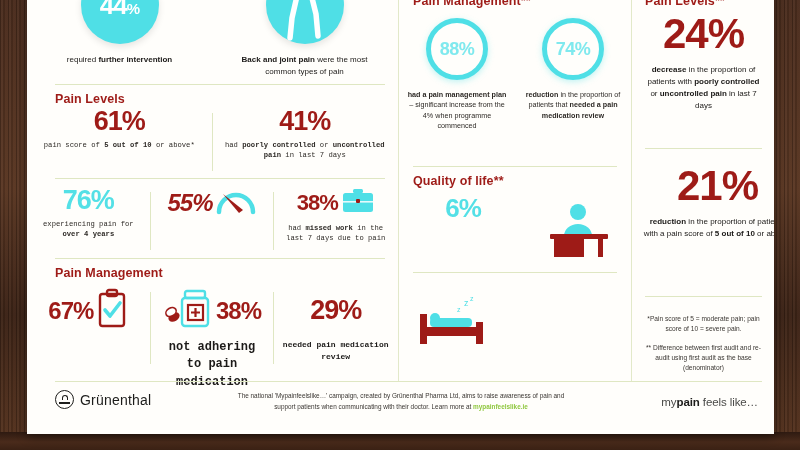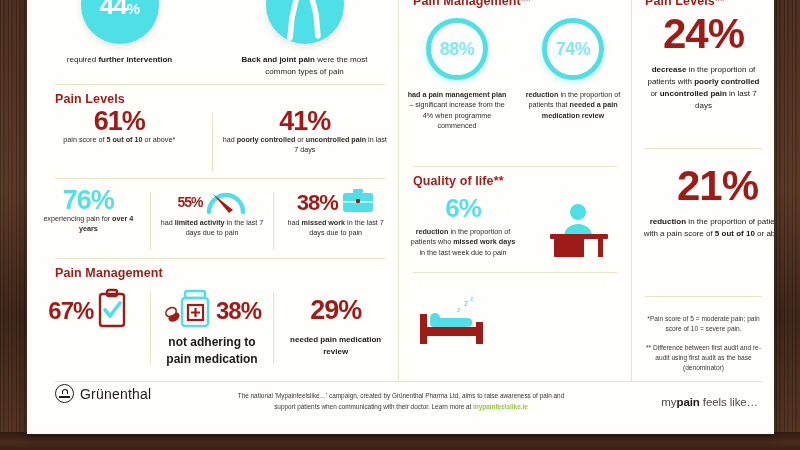--- a/index.html
+++ b/index.html
@@ -67,21 +67,21 @@
   .circle .pct{
     position:absolute;left:0;right:0;top:50%;transform:translateY(-50%);
     color:#fff;font-weight:bold;font-size:26px;letter-spacing:-1px;
   }
   .circle .pct small{font-size:15px;font-weight:bold;}
 
   
   .cellrow{position:absolute;left:0;width:370px;display:flex;}
   .cell{flex:1;text-align:center;position:relative;}
   .cell .num{font-size:27px;}
-  .cell .cap{padding:0 8px;}
+  .cell .cap{padding:0 8px;margin-top:5px;font-family:Liberation Mono, monospace;}
 
   
   .ring{
     width:62px;height:62px;border-radius:50%;
     border:5px solid #4fdfe6;box-sizing:border-box;
     display:flex;align-items:center;justify-content:center;
     margin:0 auto;box-shadow:0 2px 6px rgba(79,223,230,.35);
   }
   .ring span{color:#7fe9ee;font-weight:bold;font-size:18px;letter-spacing:-.5px;}
 
@@ -162,29 +162,28 @@
 
       <div class="cellrow" style="top:222px;height:66px;">
         <div class="cell">
           <div class="big teal num">76%</div>
           <div class="cap">experiencing pain for <b>over 4 years</b></div>
         </div>
         <div class="vsep" style="margin:4px 0;"></div>
 
         <div class="cell">
           <div style="display:flex;align-items:center;justify-content:center;gap:2px;height:30px;">
-            <div class="big" style="font-size:14px;">55%</div>
+            <div class="big" style="font-size:24px;font-style:italic;">55%</div>
             <span>
               <svg width="42" height="30" viewBox="0 0 42 30">
                 <path d="M4 26 A17 17 0 0 1 38 26" stroke="#4fdfe6" stroke-width="4.5" fill="none" stroke-linecap="round"></path>
                 <path d="M8 8 L28 24 L24 27 Z" fill="#9e1b17"></path>
               </svg>
             </span>
           </div>
-          <div class="cap">had <b>limited activity</b> in the last 7 days due to pain</div>
         </div>
         <div class="vsep" style="margin:4px 0;"></div>
 
         <div class="cell">
           <div style="display:flex;align-items:center;justify-content:center;gap:3px;height:30px;">
             <div class="big" style="font-size:22px;">38%</div>
             <span>
               <svg width="34" height="28" viewBox="0 0 34 28">
                 <rect x="12" y="2" width="10" height="4" rx="1.5" fill="#4fdfe6"></rect>
                 <rect x="2" y="6" width="30" height="19" rx="2.5" fill="#4fdfe6"></rect>
@@ -261,21 +260,20 @@
         </div>
       </div>
 
       <div class="hsep" style="position:absolute;left:14px;right:14px;top:200px;"></div>
 
       <div class="sec-title" style="position:absolute;left:14px;top:208px;">Quality of life**</div>
 
       <div style="position:absolute;left:0;top:230px;width:232px;display:flex;align-items:flex-start;">
         <div style="width:128px;text-align:center;">
           <div class="big teal" style="font-size:26px;">6%</div>
-          <div class="cap" style="margin-top:6px;padding:0 10px;"><b>reduction</b> in the proportion of patients who <b>missed work days</b> in the last week due to pain</div>
         </div>
         <div style="width:104px;display:flex;justify-content:center;padding-top:6px;">
           <svg width="70" height="58" viewBox="0 0 70 58">
             <circle cx="34" cy="10" r="8" fill="#4fdfe6"></circle>
             <path d="M20 34 a14 12 0 0 1 28 0 z" fill="#4fdfe6"></path>
             <rect x="6" y="32" width="58" height="5" rx="1" fill="#9e1b17"></rect>
             <rect x="10" y="37" width="30" height="18" fill="#9e1b17"></rect>
             <rect x="54" y="37" width="5" height="18" fill="#9e1b17"></rect>
           </svg>
         </div>
@@ -318,21 +316,21 @@
 
       <div style="position:absolute;left:0;top:348px;width:141px;padding:0 8px;box-sizing:border-box;">
         <div class="foot">*Pain score of 5 = moderate pain; pain score of 10 = severe pain.</div>
         <div class="foot" style="margin-top:9px;">** Difference between first audit and re-audit using first audit as the base (denominator)</div>
       </div>
     </div>
 
     <div class="hsep" style="position:absolute;left:28px;right:12px;bottom:52px;"></div>
 
     <div class="brandrow">
-      <div style="position:absolute;left:28px;top:0;">
+      <div style="position:absolute;left:28px;top:6px;">
         <span class="gcircle"></span><span class="gname">Grünenthal</span>
       </div>
 
       <div style="position:absolute;left:200px;top:7px;width:348px;text-align:center;font-size:6.4px;line-height:1.7;color:#3a3632;">The national 'Mypainfeelslike…' campaign, created by Grünenthal Pharma Ltd, aims to raise awareness of pain and support patients when communicating with their doctor. Learn more at <span class="link">mypainfeelslike.ie</span></div>
 
       <div class="mpfl" style="position:absolute;right:16px;top:12px;">my<b>pain</b> feels like…</div>
     </div>
 
   </div>
 </div>

